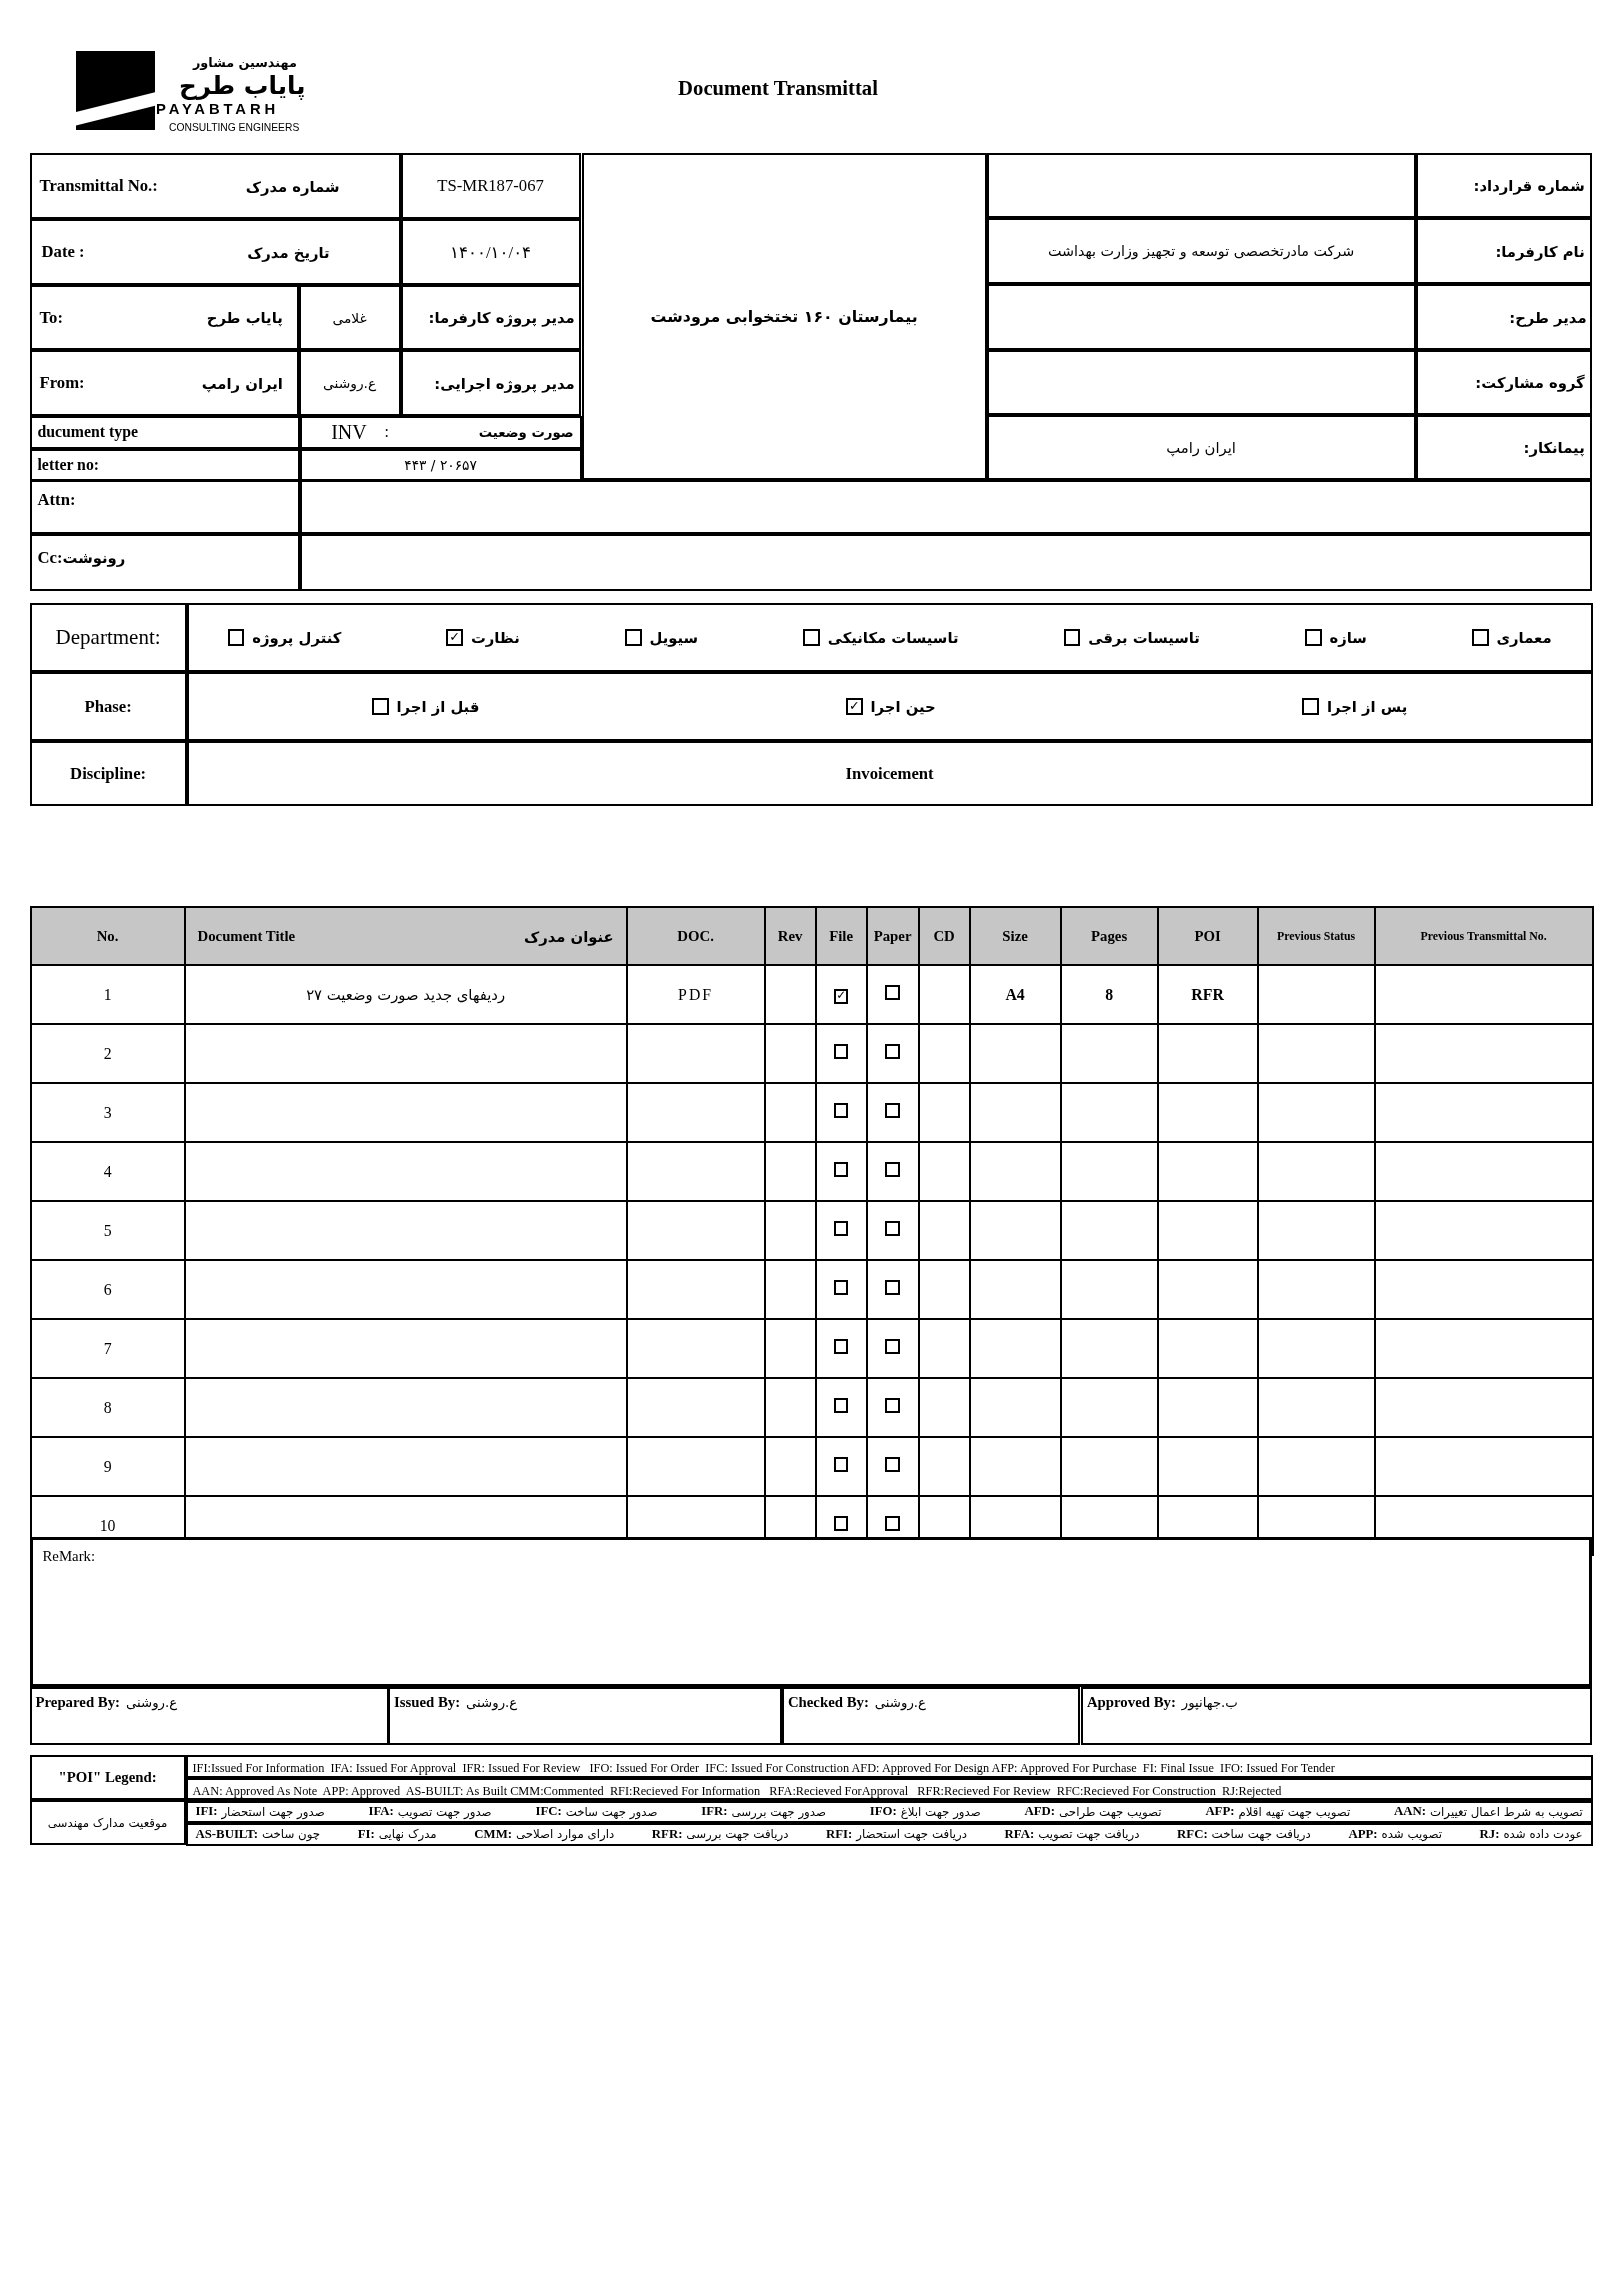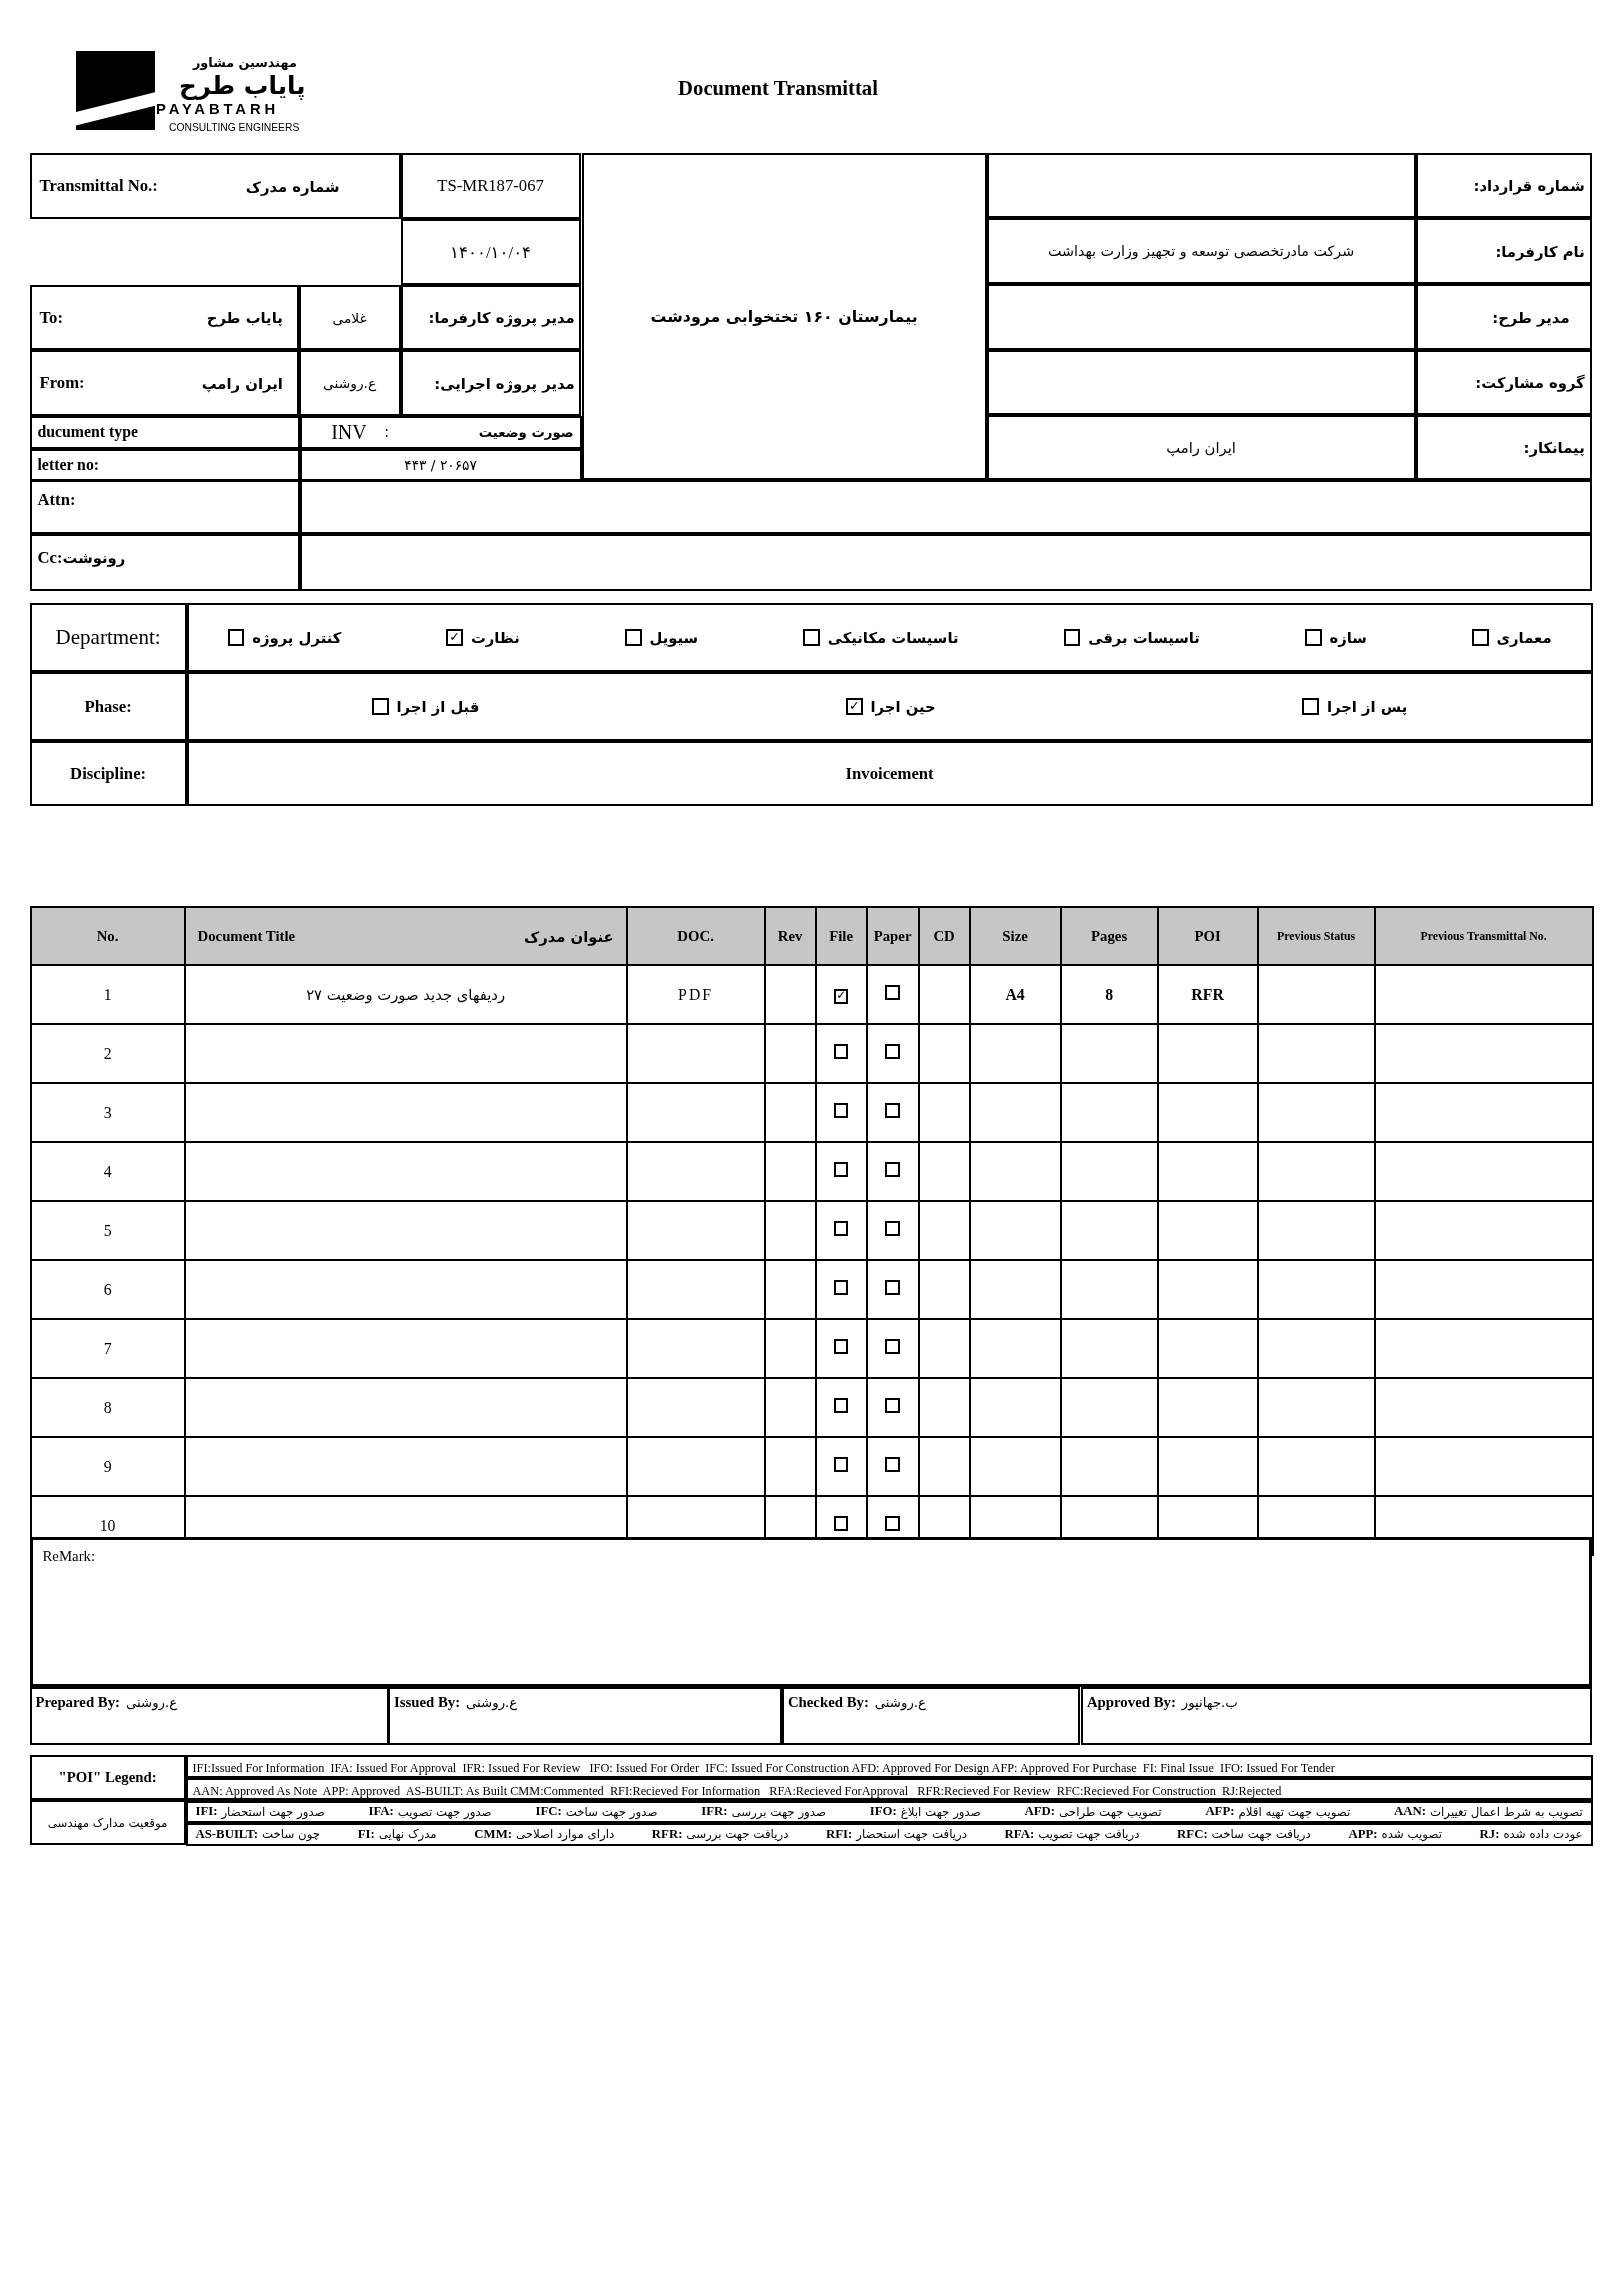--- a/index.html
+++ b/index.html
@@ -54,20 +54,24 @@
 
   <div class="abs" style="left:0;top:77px;width:1556px;text-align:center;font-size:20.7px;font-weight:bold;">Document Transmittal</div>
 
   <div class="abs" style="left:29.6px;top:153px;width:1562px;height:438px;">
     <div class="cell lr" style="left:0;top:0;width:371px;height:66px;padding:0 59px 0 7.9px;">
       <span class="hlabel-en">Transmittal No.:</span>
       <span class="fa-lab">شماره مدرک</span>
     </div>
     <div class="cell ctr hval" style="left:371px;top:0;width:180px;height:66px;">TS-MR187-067</div>
 
+    <div class="cell lr" style="left:0;top:66px;width:371px;height:66px;padding:0 69px 0 9.9px;">
+      <span class="hlabel-en">Date :</span>
+      <span class="fa-lab">تاریخ مدرک</span>
+    </div>
     <div class="cell ctr hval" style="left:371px;top:66px;width:180px;height:66px;direction:ltr;">۱۴۰۰/۱۰/۰۴</div>
 
     <div class="cell lr" style="left:0;top:132px;width:269px;height:65px;padding:0 13.8px 0 7.9px;align-items:center;">
       <span class="hlabel-en">To:</span>
       <span class="fa-lab">پایاب طرح</span>
     </div>
     <div class="cell ctr fa" style="left:269px;top:132px;width:102px;height:65px;font-size:13.8px;">غلامی</div>
     <div class="cell ctr fa-lab rtl" style="left:371px;top:132px;width:180px;height:65px;justify-content:flex-start;padding-right:3.9px;">مدیر پروژه کارفرما:</div>
 
     <div class="cell lr" style="left:0;top:197px;width:269px;height:66px;padding:0 13.8px 0 7.9px;">
@@ -97,21 +101,21 @@
 
     <div class="cell ctr fa b" style="left:552px;top:0;width:405px;height:327px;font-size:15.8px;">بیمارستان ۱۶۰ تختخوابی مرودشت</div>
 
     <div class="cell ctr fa" style="left:957px;top:0;width:429px;height:65px;"></div>
     <div class="cell ctr fa-lab rtl" style="left:1386px;top:0;width:176px;height:65px;justify-content:flex-start;padding-right:4.9px;">شماره قرارداد:</div>
 
     <div class="cell ctr fa" style="left:957px;top:65px;width:429px;height:66px;font-size:14.3px;">شرکت مادرتخصصی توسعه و تجهیز وزارت بهداشت</div>
     <div class="cell ctr fa-lab rtl" style="left:1386px;top:65px;width:176px;height:66px;justify-content:flex-start;padding-right:4.9px;">نام کارفرما:</div>
 
     <div class="cell ctr fa" style="left:957px;top:131px;width:429px;height:66px;"></div>
-    <div class="cell ctr fa-lab rtl" style="left:1386px;top:131px;width:176px;height:66px;justify-content:flex-start;padding-right:20px;">مدیر طرح:</div>
+    <div class="cell ctr fa-lab rtl" style="left:1386px;top:131px;width:176px;height:66px;justify-content:flex-start;padding-right:3px;">مدیر طرح:</div>
 
     <div class="cell ctr fa" style="left:957px;top:197px;width:429px;height:65px;"></div>
     <div class="cell ctr fa-lab rtl" style="left:1386px;top:197px;width:176px;height:65px;justify-content:flex-start;padding-right:4.9px;">گروه مشارکت:</div>
 
     <div class="cell ctr fa" style="left:957px;top:262px;width:429px;height:65px;font-size:14.8px;">ایران رامپ</div>
     <div class="cell ctr fa-lab rtl" style="left:1386px;top:262px;width:176px;height:65px;justify-content:flex-start;padding-right:4.9px;">پیمانکار:</div>
   </div>
 
   <div class="abs" style="left:29.6px;top:603px;width:1562px;height:203px;">
     <div class="cell ctr" style="left:0;top:0;width:157px;height:69px;font-weight:normal;font-size:21px;">Department:</div>

